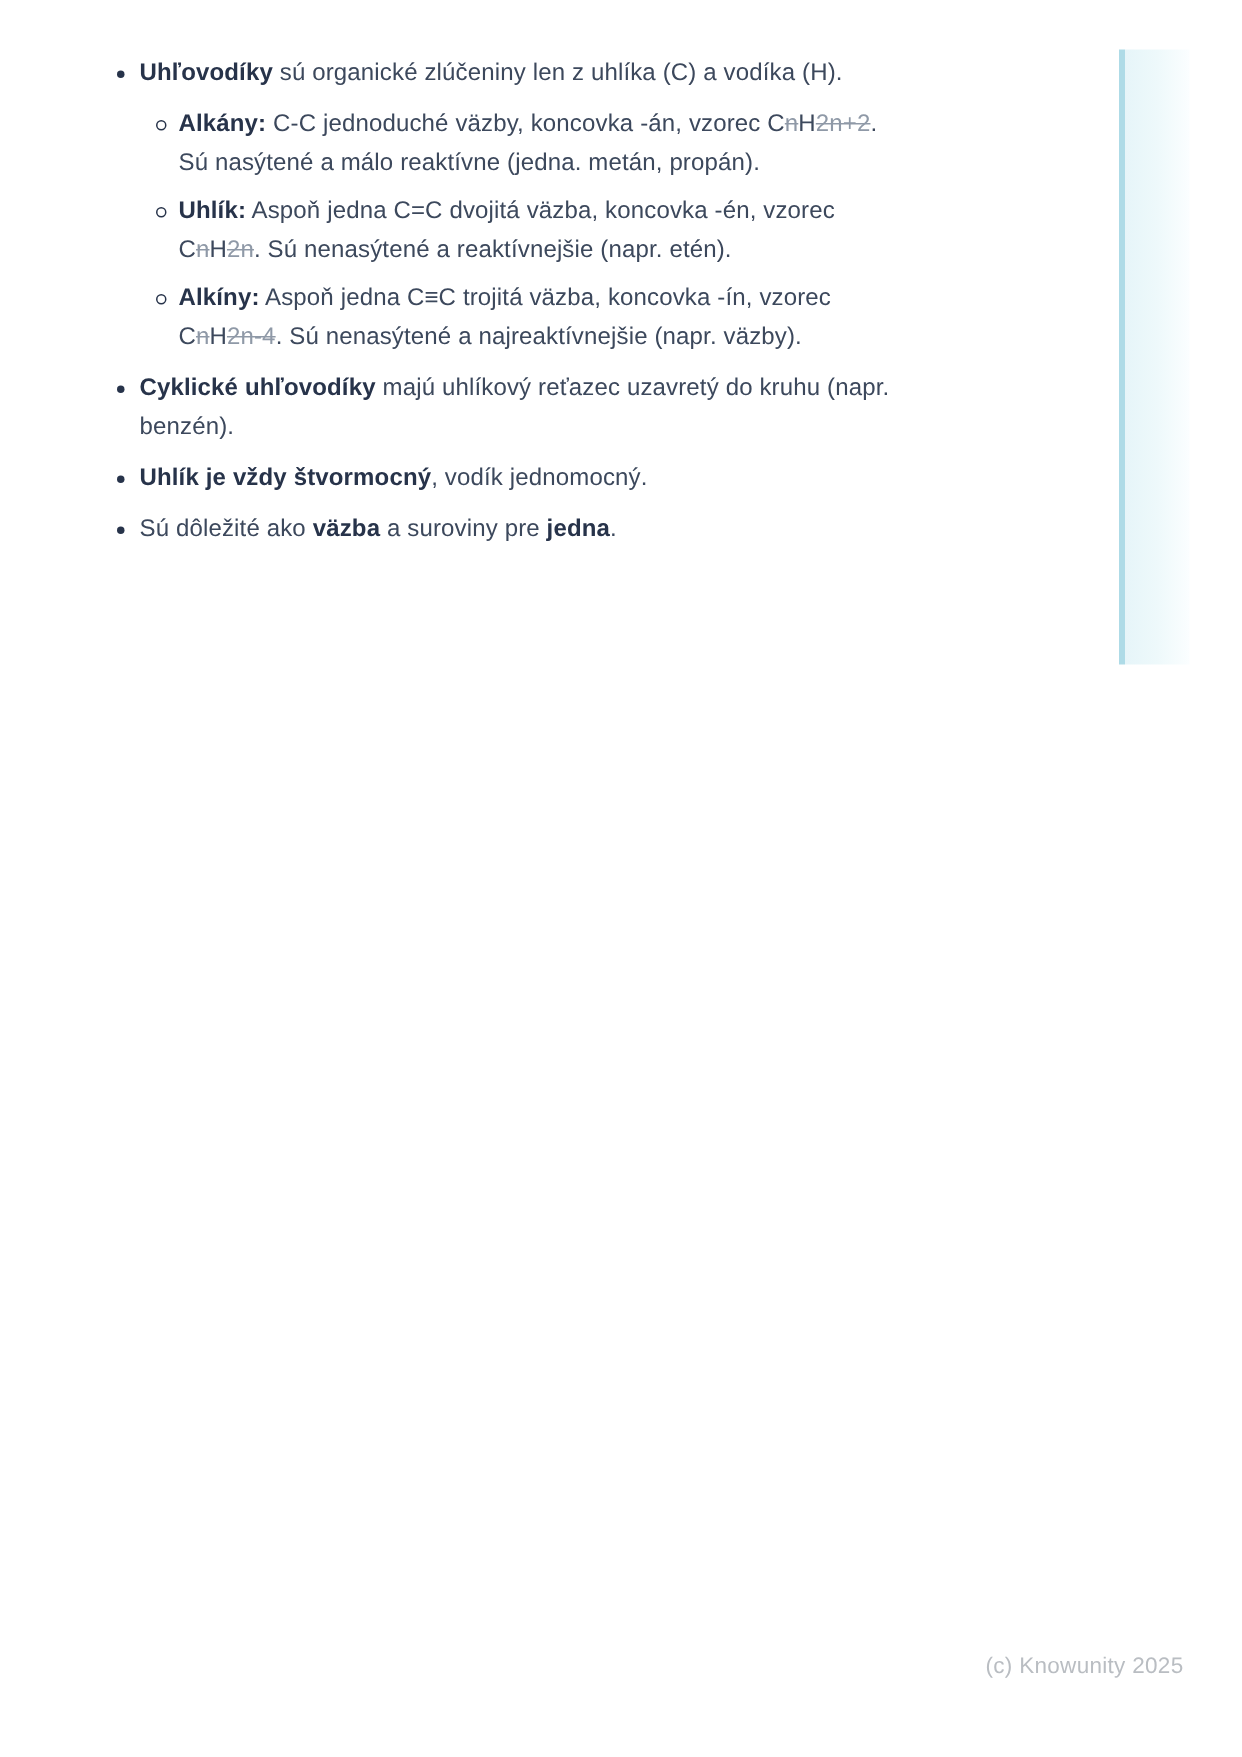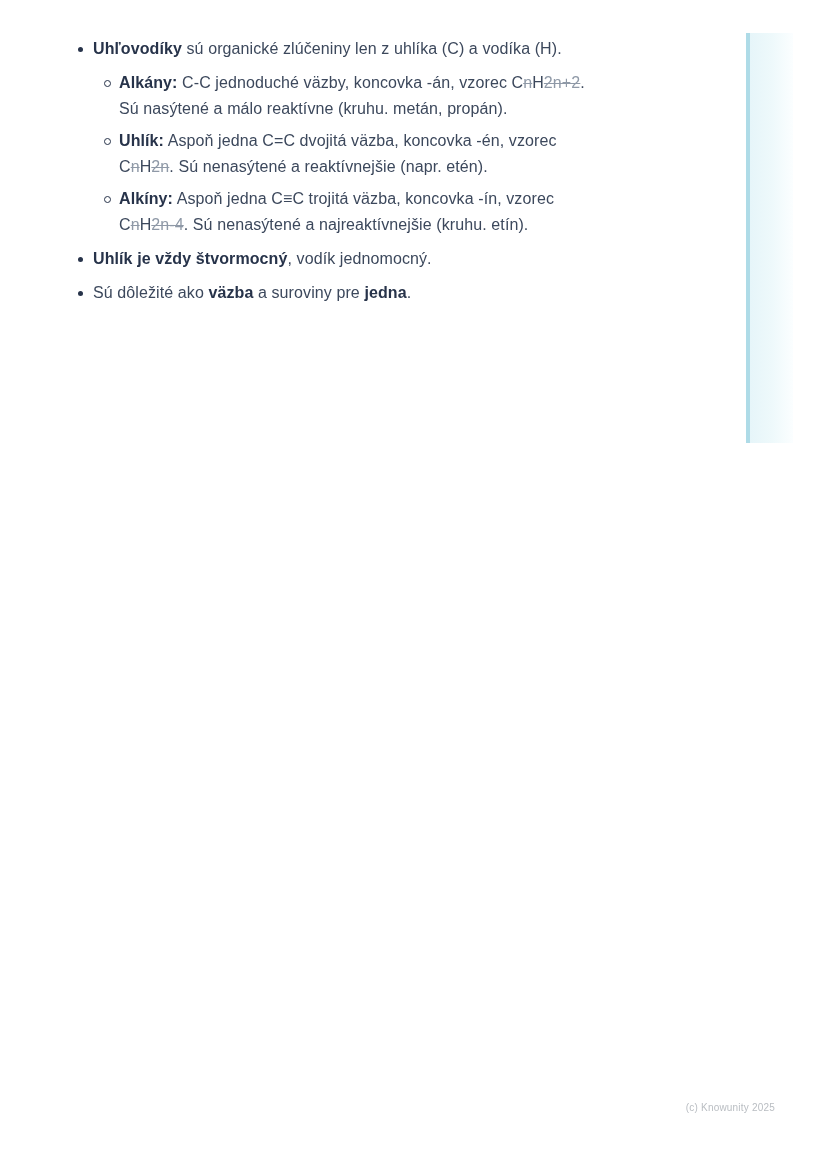--- a/index.html
+++ b/index.html
@@ -31,54 +31,60 @@
   
   .side-bar{
     position:absolute;left:746px;top:33px;width:47px;height:410px;
     background:linear-gradient(to right,
       #aedbe7 0px,#aedbe7 4px,
       #e6f5f9 4px,#eef9fb 55%,#fbfeff 100%);
   }
 
   
   .footer{
-    position:absolute;top:1102px;right:53px;
-    font-size:10px;color:#b9bdc2;letter-spacing:.2px;
+    position:absolute;top:1102px;right:39px;
+    font-size:15px;color:#b9bdc2;letter-spacing:.2px;
   }
 </style>
 </head>
 <body>
 
 <div class="page">
   <div class="content" id="list-root">
       <div class="li1">
         <span class="bullet-cell">
           <span class="dot"></span>
         </span>
         <span class="txt"><span class="b">Uhľovodíky</span><span> sú organické zlúčeniny len z uhlíka (C) a vodíka (H).</span></span>
       </div>
       <div class="ul2">
         <div class="li2">
           <span class="bullet-cell">
             <span class="ring"></span>
           </span>
-          <span class="txt"><span class="b">Alkány:</span><span> C-C jednoduché väzby, koncovka -án, vzorec C</span><span class="strike">n</span><span>H</span><span class="strike">2n+2</span><span>.</span><br><span>Sú nasýtené a málo reaktívne (kruhu. metán, propán).</span></span>
+          <span class="txt"><span class="b">Alkány:</span><span> C-C jednoduché väzby, koncovka -án, vzorec C</span><span class="strike">n</span><span>H</span><span class="strike">2n+2</span><span>.</span><br><span>Sú nasýtené a málo reaktívne (jedna. metán, propán).</span></span>
         </div>
         <div class="li2">
           <span class="bullet-cell">
             <span class="ring"></span>
           </span>
           <span class="txt"><span class="b">Uhlík:</span><span> Aspoň jedna C=C dvojitá väzba, koncovka -én, vzorec</span><br><span>C</span><span class="strike">n</span><span>H</span><span class="strike">2n</span><span>. Sú nenasýtené a reaktívnejšie (napr. etén).</span></span>
         </div>
         <div class="li2">
           <span class="bullet-cell">
             <span class="ring"></span>
           </span>
-          <span class="txt"><span class="b">Alkíny:</span><span> Aspoň jedna C≡C trojitá väzba, koncovka -ín, vzorec</span><br><span>C</span><span class="strike">n</span><span>H</span><span class="strike">2n-4</span><span>. Sú nenasýtené a najreaktívnejšie (kruhu. etín).</span></span>
+          <span class="txt"><span class="b">Alkíny:</span><span> Aspoň jedna C≡C trojitá väzba, koncovka -ín, vzorec</span><br><span>C</span><span class="strike">n</span><span>H</span><span class="strike">2n-4</span><span>. Sú nenasýtené a najreaktívnejšie (napr. väzby).</span></span>
         </div>
+      </div>
+      <div class="li1">
+        <span class="bullet-cell">
+          <span class="dot"></span>
+        </span>
+        <span class="txt"><span class="b">Cyklické uhľovodíky</span><span> majú uhlíkový reťazec uzavretý do kruhu (napr.</span><br><span>benzén).</span></span>
       </div>
       <div class="li1">
         <span class="bullet-cell">
           <span class="dot"></span>
         </span>
         <span class="txt"><span class="b">Uhlík je vždy štvormocný</span><span>, vodík jednomocný.</span></span>
       </div>
       <div class="li1">
         <span class="bullet-cell">
           <span class="dot"></span>

